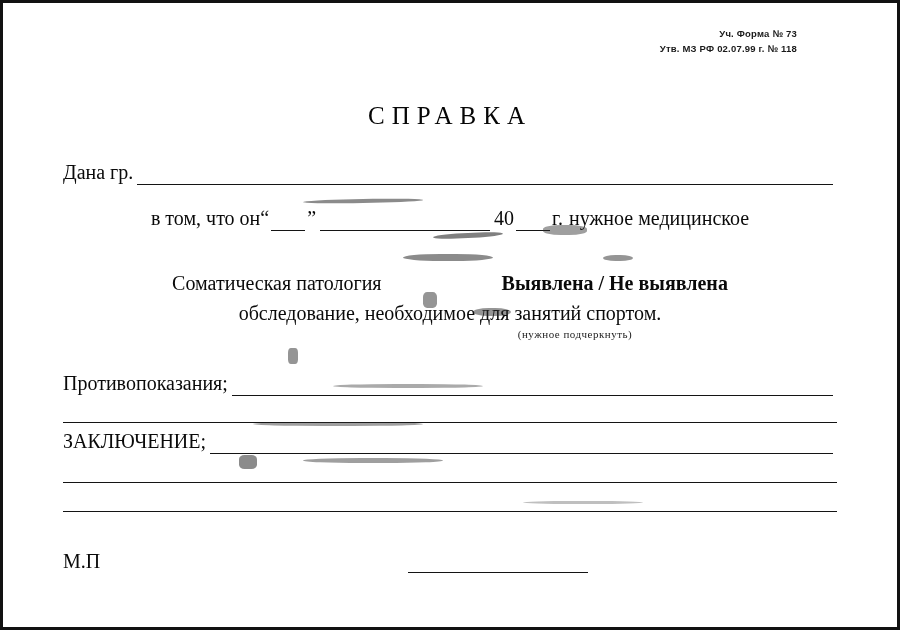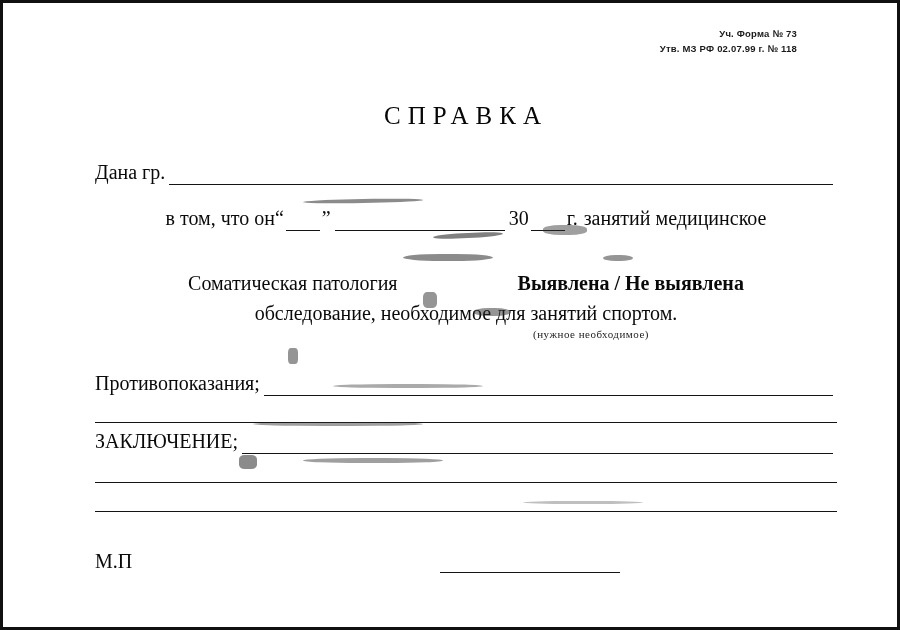--- a/index.html
+++ b/index.html
@@ -21,21 +21,21 @@
     box-sizing: border-box;
     border: 3px solid #111111;
     background: #ffffff;
   }
   .sheet {
     position: absolute;
     left: 0;
     top: 0;
     right: 0;
     bottom: 0;
-    padding: 18px 60px 0 92px;
+    padding: 18px 60px 0 60px;
     box-sizing: border-box;
   }
 
   
   .form-codes {
     text-align: right;
     font-family: "Liberation Sans", sans-serif;
     font-size: 9.5px;
     font-weight: bold;
     line-height: 1.55;
@@ -165,35 +165,35 @@
       <span class="lbl">Дана гр.</span>
       <span class="fill"></span>
     </div>
 
     <div class="row b-vtom">
       <span class="lbl">в том, что он</span>
       <span class="lbl quotes">“</span>
       <span class="dash-small"></span>
       <span class="lbl quotes">”</span>
       <span class="fill" style="flex:0 0 170px;"></span>
-      <span class="lbl">30</span>
+      <span class="lbl">40</span>
       <span class="dash-small"></span>
       <span class="lbl">г.</span>
-      <span class="lbl" style="margin-left:6px;">занятий  медицинское</span>
+      <span class="lbl" style="margin-left:6px;">нужное  медицинское</span>
     </div>
 
     <div class="row b-somat">
       <span class="lbl">Соматическая патология</span>
       <span class="lbl" style="margin-left:120px;font-weight:bold;">Выявлена / Не выявлена</span>
     </div>
 
     <div class="row b-obsl">
       <span class="lbl">обследование, необходимое для занятий спортом.</span>
     </div>
-    <div class="b-under-note">(нужное необходимое)</div>
+    <div class="b-under-note">(нужное подчеркнуть)</div>
 
     <div class="row b-protiv">
       <span class="lbl">Противопоказания</span>
       <span class="lbl">;</span>
       <span class="fill"></span>
     </div>
     <div class="blank-line b-protiv-line2"></div>
 
 
     <div class="row b-zakl">

